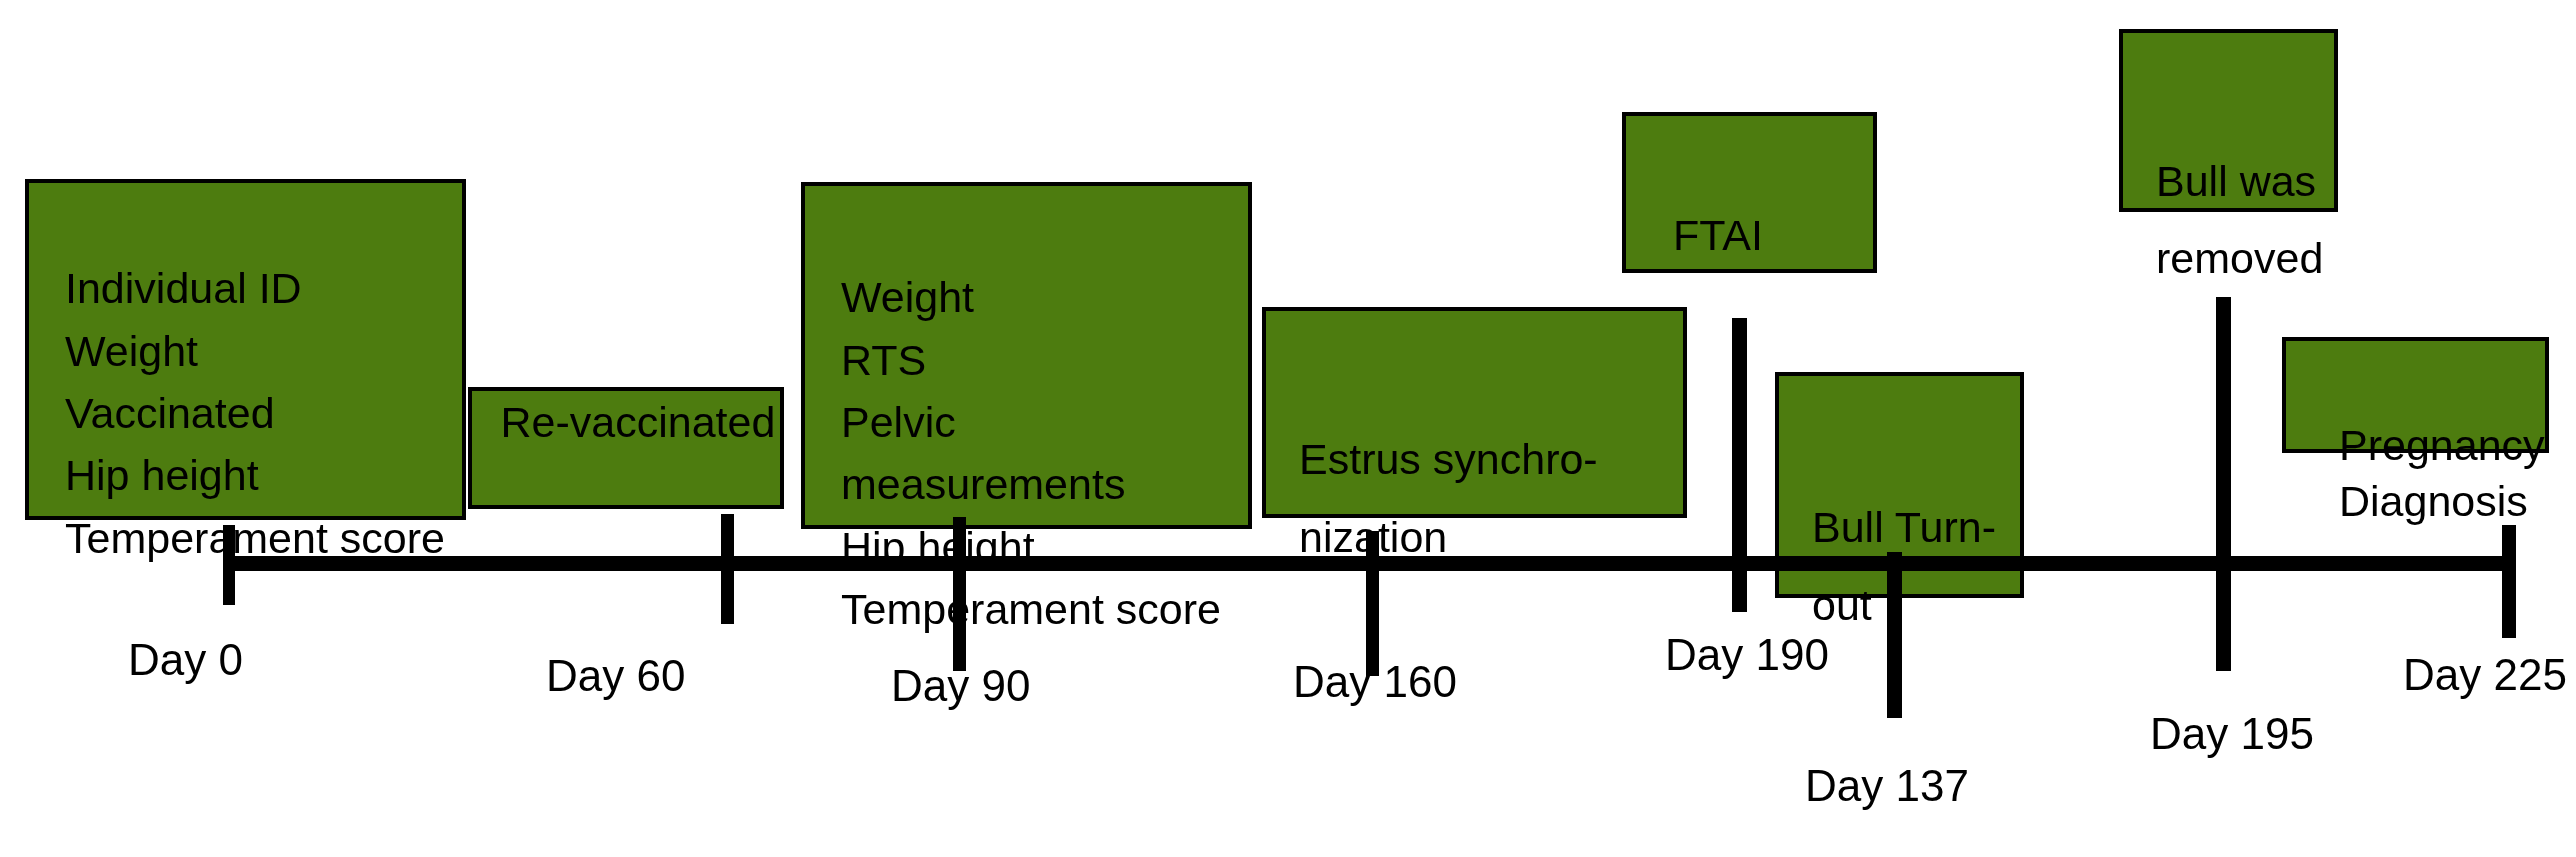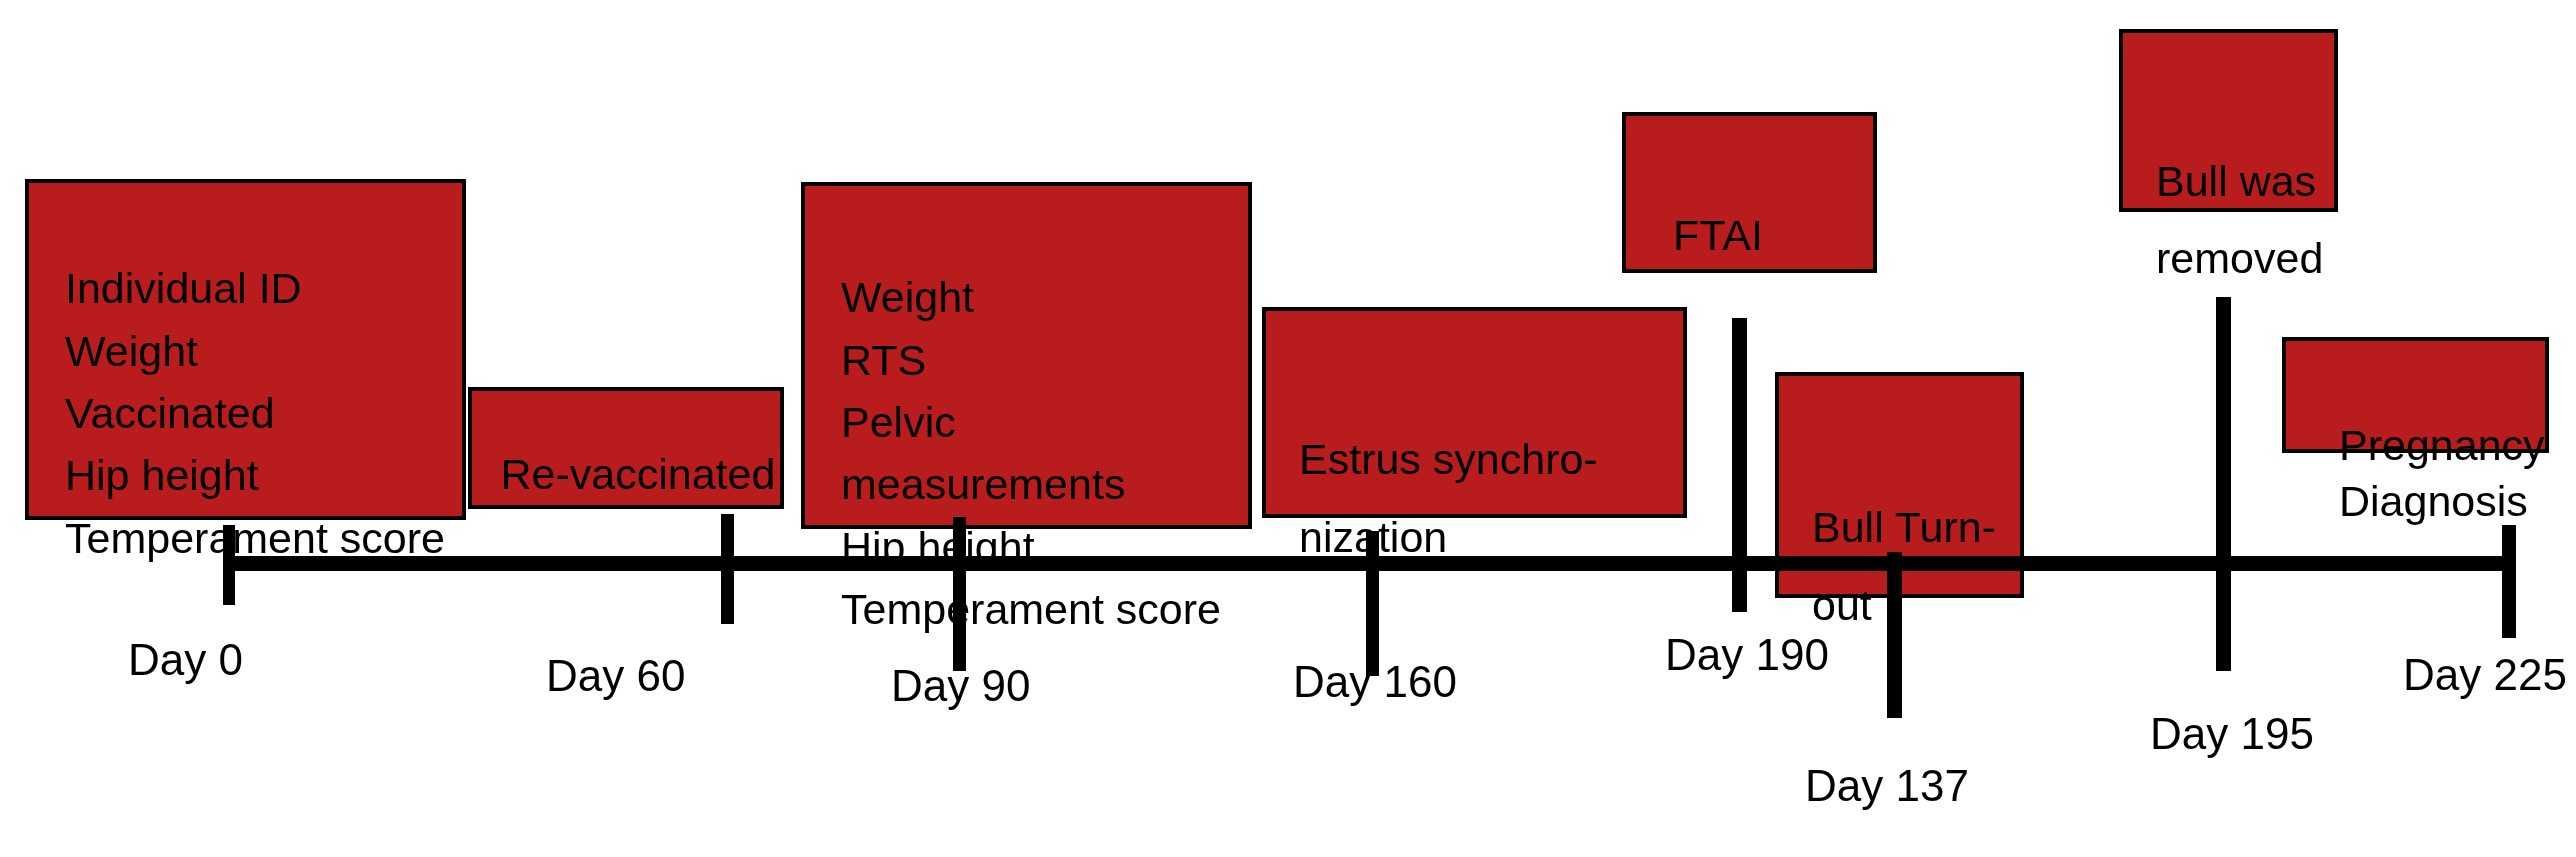--- a/index.html
+++ b/index.html
@@ -9,21 +9,21 @@
     height: 857px;
     background: #ffffff;
     font-family: "Liberation Sans", sans-serif;
     color: #000000;
     overflow: hidden;
   }
   .box {
     position: absolute;
     box-sizing: border-box;
     border: 4.7px solid #000000;
-    background: #b91c1c;
+    background: #4d7c0f;
     font-size: 43px;
     line-height: 1.45;
     white-space: pre-line;
     color: #000000;
   }
   .tick {
     position: absolute;
     background: #000000;
   }
   .bar {
@@ -40,21 +40,21 @@
   .note {
     position: absolute;
     font-size: 44px;
     line-height: 1.5;
     white-space: pre-line;
     color: #000000;
   }
 
   
   #box-day0   { left: 25px;   top: 179px; width: 441px; height: 341px; padding: 12px 6px 0 36px; }
-  #box-day60  { left: 468px;  top: 387px; width: 316px; height: 122px; display: flex; align-items: flex-end; padding-left: 28.5px; }
+  #box-day60  { left: 468px;  top: 387px; width: 316px; height: 122px; display: flex; align-items: flex-start; padding-left: 28.5px; }
   #box-day90  { left: 801px; top: 182px; width: 451px; height: 347px; padding: 18px 6px 0 36px; }
   #box-day105 { left: 1262px; top: 307px; width: 425px; height: 211px; padding: 33px 6px 0 33px; line-height: 1.8; }
   #box-day135 { left: 1622px; top: 112px; width: 255px; height: 161px; padding: 26px 6px 0 47px; }
   #box-day137 { left: 1775px; top: 372px; width: 249px; height: 226px; padding: 36px 6px 0 33px; line-height: 1.8; }
   #box-day195 { left: 2119px; top: 28.5px;  width: 219px; height: 183px; padding: 33px 6px 0 33px; line-height: 1.8; }
   #box-day225 { left: 2282px; top: 337px; width: 267px; height: 116px; padding: 21px 6px 0 53px; line-height: 1.3; }
 
   
   #main-bar { left: 224px; top: 556px; width: 2292px; height: 15.4px; }
 

